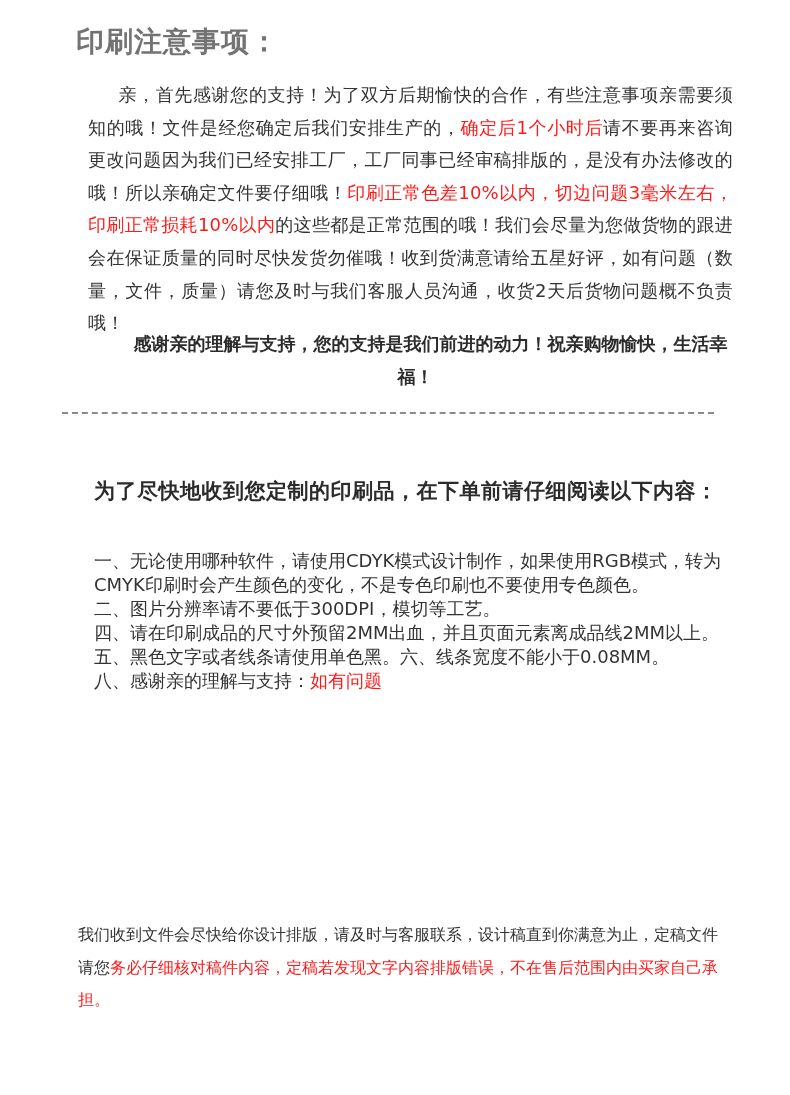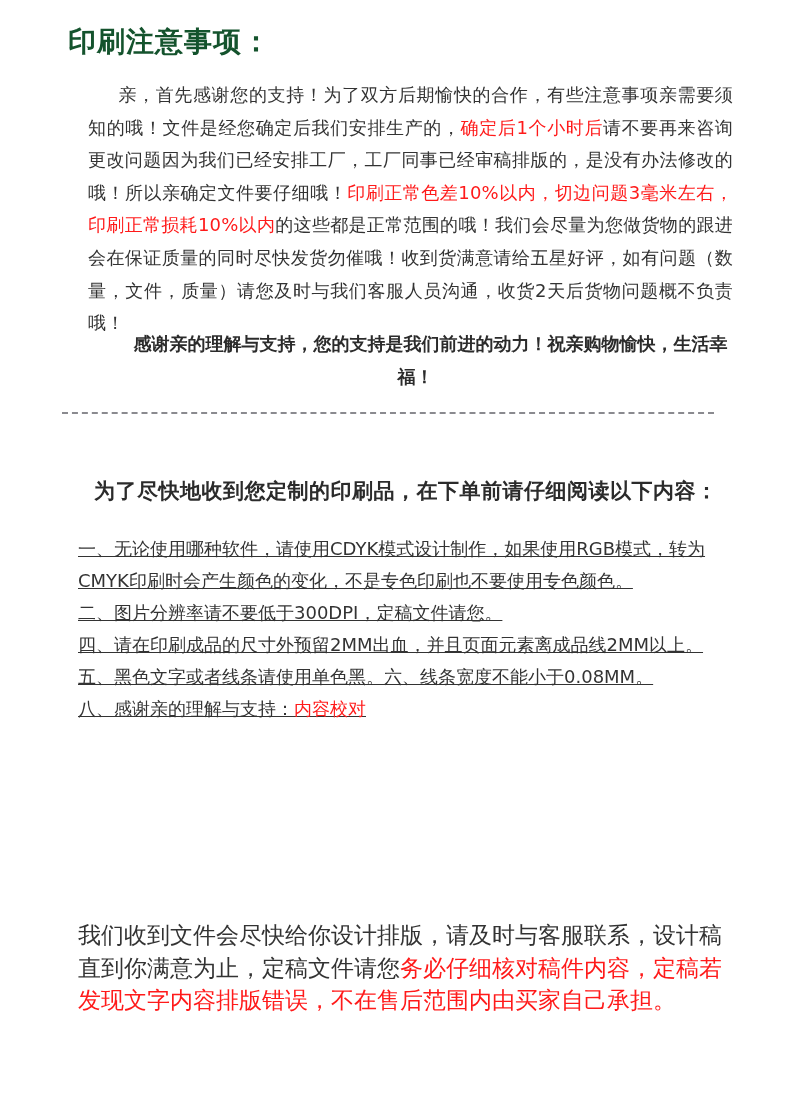--- a/index.html
+++ b/index.html
@@ -2,22 +2,22 @@
 <html><head>
   <meta charset="utf-8">
   <style>
     html, body { margin: 0; padding: 0; background: #ffffff; }
     body {
       width: 790px; height: 1095px; position: relative; overflow: hidden;
       font-family: "DejaVu Sans", "Liberation Sans", sans-serif;
       color: #333333;
     }
     .title {
-      position: absolute; left: 68px; top: 22px;
-      font-size: 28px; font-weight: bold; color: #14532d; letter-spacing: 1px;
+      position: absolute; left: 76px; top: 22px;
+      font-size: 28px; font-weight: bold; color: #737373; letter-spacing: 1px;
       line-height: 40px; margin: 0;
     }
     .para1 {
       position: absolute; left: 76px; top: 67px; width: 645px;
       font-size: 18px; line-height: 32.6px; margin: 12px;
       text-align: justify; letter-spacing: 0.2px;
     }
     .para1 .indent { display: inline-block; width: 30px; }
     .red { color: #ff1a1a; }
     .thanks {
@@ -28,43 +28,43 @@
       position: absolute; left: 62px; top: 412px; width: 652px; height: 0;
       border-top: 2px dashed #8a8a8f;
     }
     .heading2 {
       position: absolute; left: 78px; top: 456px; width: 645px;
       font-size: 21px; font-weight: bold; line-height: 39px; color: #2b2b2b; margin: 16px;
       letter-spacing: 0.5px;
     }
     .list {
       position: absolute; left: 78px; top: 533px; width: 645px;
-      margin: 0; padding: 0; list-style: none;
-      font-size: 18px; line-height: 32px; text-decoration: underline;
+      margin: 16px; padding: 0; list-style: none;
+      font-size: 18px; line-height: 24px;
     }
     .list li { margin: 0; padding: 0; }
     .final {
       position: absolute; left: 78px; top: 919px; width: 645px;
-      font-size: 23px; line-height: 32.5px; margin: 0;
+      font-size: 16px; line-height: 32.5px; margin: 0;
     }
   </style>
 </head>
 <body>
 
 <h1 class="title">印刷注意事项：</h1>
 
 <p class="para1"><span class="indent"></span><span>亲，首先感谢您的支持！为了双方后期愉快的合作，有些注意事项亲需要须知的哦！文件是经您确定后我们安排生产的，</span><span class="red">确定后1个小时后</span><span>请不要再来咨询更改问题因为我们已经安排工厂，工厂同事已经审稿排版的，是没有办法修改的哦！所以亲确定文件要仔细哦！</span><span class="red">印刷正常色差10%以内，切边问题3毫米左右，印刷正常损耗10%以内</span><span>的这些都是正常范围的哦！我们会尽量为您做货物的跟进会在保证质量的同时尽快发货勿催哦！收到货满意请给五星好评，如有问题（数量，文件，质量）请您及时与我们客服人员沟通，收货2天后货物问题概不负责哦！</span></p>
 
 <p class="thanks"><span class="indent" style="display:inline-block;width:30px;"></span><span>感谢亲的理解与支持，您的支持是我们前进的动力！祝亲购物愉快，生活幸福！</span></p>
 
 <div class="divider"></div>
 
 <h2 class="heading2">为了尽快地收到您定制的印刷品，在下单前请仔细阅读以下内容：</h2>
 
 <ul class="list">
   <li><span>一、无论使用哪种软件，请使用CDYK模式设计制作，如果使用RGB模式，转为CMYK印刷时会产生颜色的变化，不是专色印刷也不要使用专色颜色。</span></li>
-  <li><span>二、图片分辨率请不要低于300DPI，定稿文件请您。</span></li>
+  <li><span>二、图片分辨率请不要低于300DPI，模切等工艺。</span></li>
   <li><span>四、请在印刷成品的尺寸外预留2MM出血，并且页面元素离成品线2MM以上。</span></li>
   <li><span>五、黑色文字或者线条请使用单色黑。六、线条宽度不能小于0.08MM。</span></li>
-  <li><span>八、感谢亲的理解与支持：</span><span class="red">内容校对</span></li>
+  <li><span>八、感谢亲的理解与支持：</span><span class="red">如有问题</span></li>
 </ul>
 
 <p class="final"><span>我们收到文件会尽快给你设计排版，请及时与客服联系，设计稿直到你满意为止，定稿文件请您</span><span class="red">务必仔细核对稿件内容，定稿若发现文字内容排版错误，不在售后范围内由买家自己承担。</span></p>
 
 </body></html>

